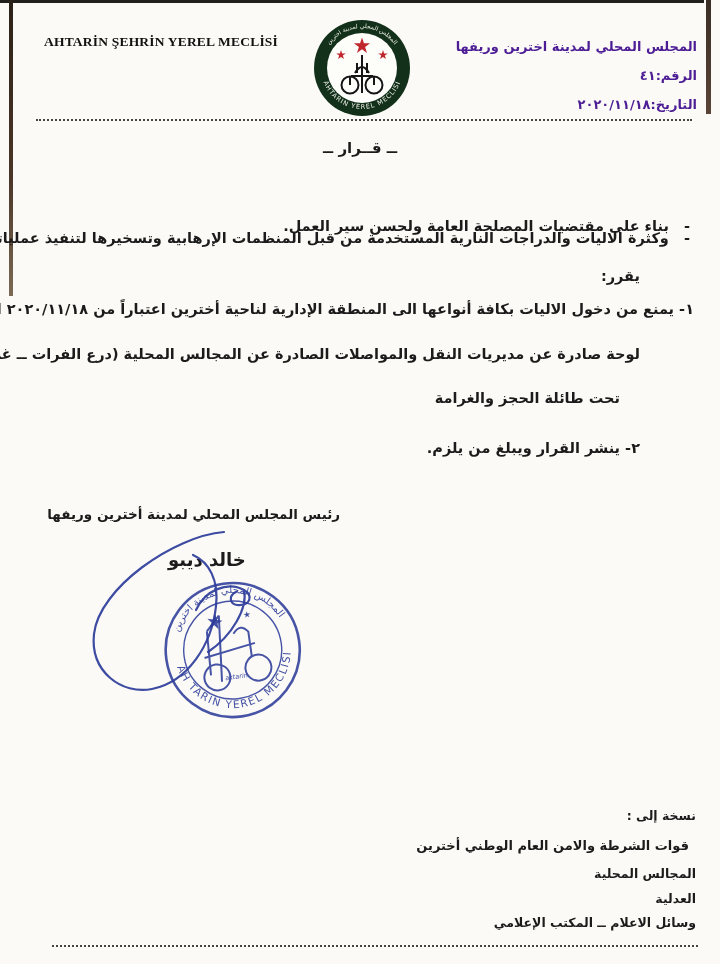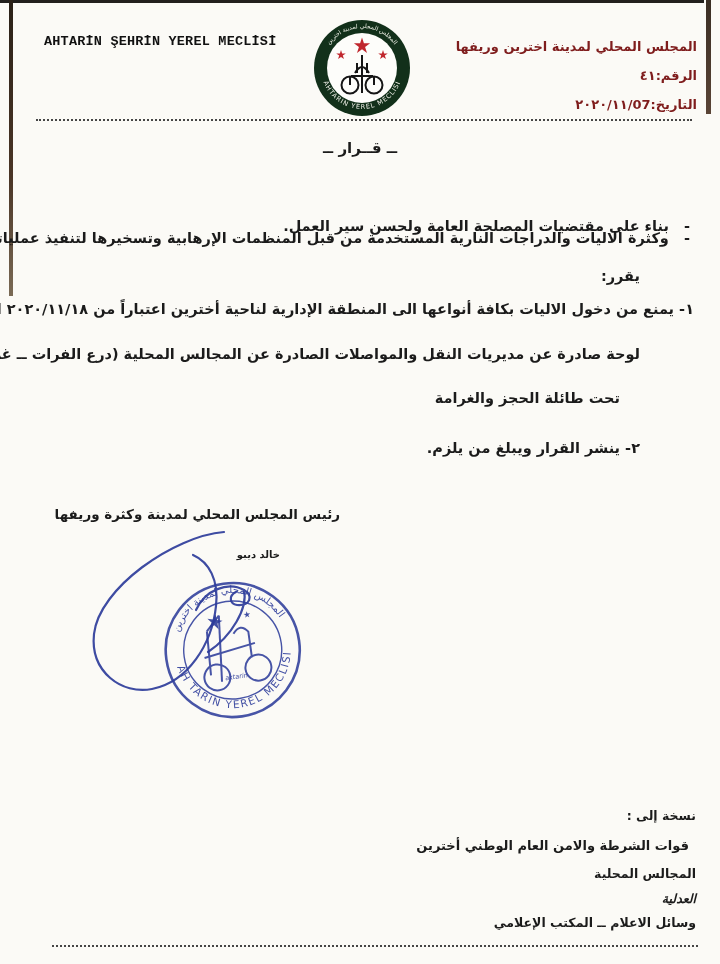--- a/index.html
+++ b/index.html
@@ -10,45 +10,45 @@
     overflow:hidden;
     font-family:"DejaVu Sans", sans-serif;
     color:#1b1b1b;
   }
   .abs{position:absolute;}
   
   .edge-top{left:0;top:0;width:704px;height:3px;background:#22201d;}
   .edge-left{left:9px;top:0;width:4px;height:296px;background:linear-gradient(#2a2118,#4a3526 60%,#7a6a55);}
   .edge-right{left:706px;top:0;width:5px;height:114px;background:linear-gradient(#3a2e24,#5a4436);}
   
-  .hdr-left{left:44px;top:28px;font-family:Liberation Mono, monospace;font-weight:bold;font-size:13.5px;color:#111;line-height:28px;letter-spacing:.2px;}
-  .hdr-right{right:23px;top:32px;direction:rtl;text-align:right;font-weight:700;font-size:13px;line-height:29px;color:#7f1d1d;}
+  .hdr-left{left:44px;top:28px;font-family:Liberation Serif, serif;font-weight:bold;font-size:13.5px;color:#111;line-height:28px;letter-spacing:.2px;}
+  .hdr-right{right:23px;top:32px;direction:rtl;text-align:right;font-weight:700;font-size:13px;line-height:29px;color:#4c1d95;}
   .rule{border-top:2px dotted #454545;height:0;}
   .rule-1{left:36px;top:119px;width:656px;}
   .rule-2{left:52px;top:945px;width:646px;}
   
   .ar{direction:rtl;text-align:right;font-weight:700;font-size:14.5px;color:#1b1b1b;white-space:nowrap;}
   .title{left:0;top:139px;width:720px;text-align:center;direction:rtl;font-weight:700;font-size:15px;letter-spacing:1px;}
   .p1{right:30px;top:192px;margin-top:26px;}
   .p2{right:30px;top:230px;}
   .decides{right:80px;top:268px;}
   .i1l1{right:26px;top:301px;}
   .i1l2{right:80px;top:346px;}
   .i1l3{right:100px;top:390px;}
   .i2{right:80px;top:428px;margin-top:12px;}
   
   .sig-title{left:70px;top:506px;width:270px;text-align:center;font-size:13.5px;}
-  .sig-name{left:168px;top:549px;width:112px;text-align:right;font-size:10px;}
+  .sig-name{left:168px;top:549px;width:112px;text-align:left;font-size:18px;}
   .sig-svg{left:50px;top:518px;}
   .stamp-svg{left:152px;top:576px;transform:rotate(-8deg);}
   
   .cc-label{right:24px;top:808px;font-size:12.5px;}
   .cc-1{right:31px;top:838px;font-size:13px;}
   .cc-2{right:24px;top:866px;font-size:12.5px;}
-  .cc-3{right:24px;top:891px;font-size:12.5px;font-style:italic;}
+  .cc-3{right:24px;top:891px;font-size:12.5px;}
   .cc-4{right:24px;top:915px;font-size:12.5px;}
   svg text{font-family:"DejaVu Sans",sans-serif;}
 </style>
 </head>
 <body>
 
 <div class="abs edge-top"></div>
 <div class="abs edge-left"></div>
 <div class="abs edge-right"></div>
 
@@ -82,35 +82,35 @@
     <path d="M 57 40 L 57 78"></path>
     <path d="M 50 58 Q 57 46 64 58"></path>
     <path d="M 52 58 L 52 48 M 62 58 L 62 48"></path>
     <path d="M 46 61 L 68 61"></path>
   </g>
 </svg>
 
 <div class="abs hdr-right">
   <div>المجلس المحلي لمدينة اخترين وريفها</div>
   <div>الرقم:٤١</div>
-  <div>التاريخ:٢٠٢٠/١١/07</div>
+  <div>التاريخ:٢٠٢٠/١١/١٨</div>
 </div>
 
 <div class="abs rule rule-1"></div>
 
 <div class="abs ar title">ــ قــرار ــ</div>
 <div class="abs ar p1">-&nbsp;&nbsp; بناء على مقتضيات المصلحة العامة ولحسن سير العمل.</div>
 <div class="abs ar p2">-&nbsp;&nbsp; وكثرة الاليات والدراجات النارية المستخدمة من قبل المنظمات الإرهابية وتسخيرها لتنفيذ عملياتهم في المنطقة</div>
 <div class="abs ar decides">يقرر:</div>
 <div class="abs ar i1l1">١- يمنع من دخول الاليات بكافة أنواعها الى المنطقة الإدارية لناحية أخترين اعتباراً من ٢٠٢٠/١١/١٨ الا بوجود</div>
 <div class="abs ar i1l2">لوحة صادرة عن مديريات النقل والمواصلات الصادرة عن المجالس المحلية (درع الفرات ــ غصن الزيتون)</div>
 <div class="abs ar i1l3">تحت طائلة الحجز والغرامة</div>
 <div class="abs ar i2">٢- ينشر القرار ويبلغ من يلزم.</div>
 
-<div class="abs ar sig-title">رئيس المجلس المحلي لمدينة وكثرة وريفها</div>
+<div class="abs ar sig-title">رئيس المجلس المحلي لمدينة أخترين وريفها</div>
 <div class="abs ar sig-name">خالد ديبو</div>
 
 <svg class="abs sig-svg" width="290" height="210" viewBox="0 0 290 210">
   <g stroke="#2e3d9b" fill="none" stroke-width="2.2" stroke-linecap="round" opacity="0.92">
     <path d="M174 14 C124 18 49 70 44 116 C40 154 72 177 102 171 C138 164 162 126 166 88 C169 62 159 44 143 37"></path>
     <path d="M146 92 C155 72 178 63 194 72 C204 78 200 88 187 87 C180 86 178 78 186 74"></path>
     <path d="M194 72 C198 90 182 118 158 134"></path>
   </g>
 </svg>
 

